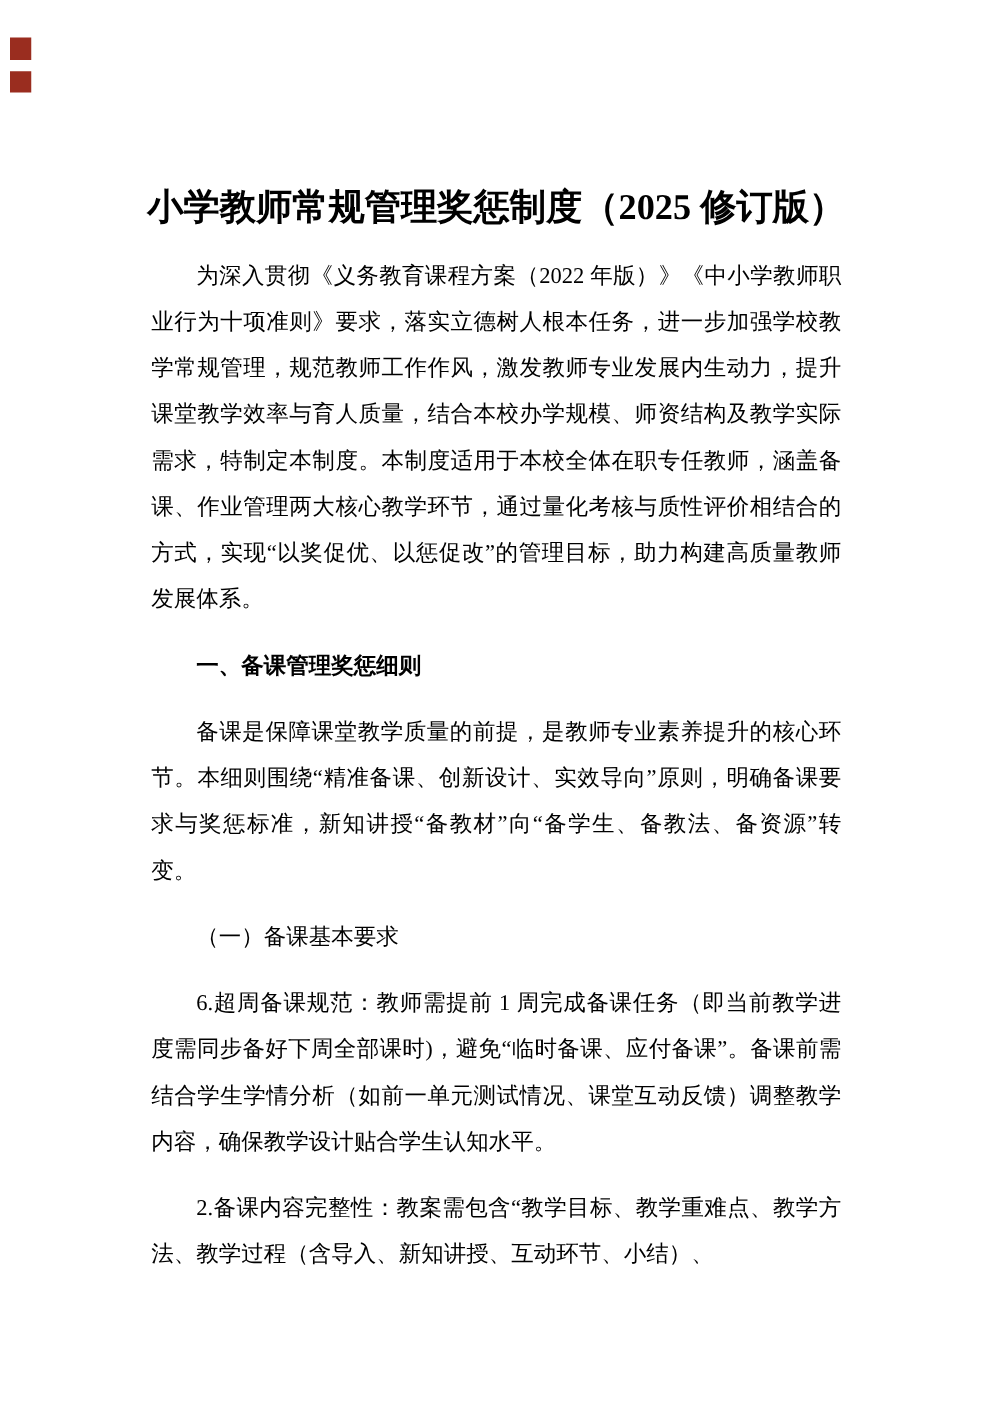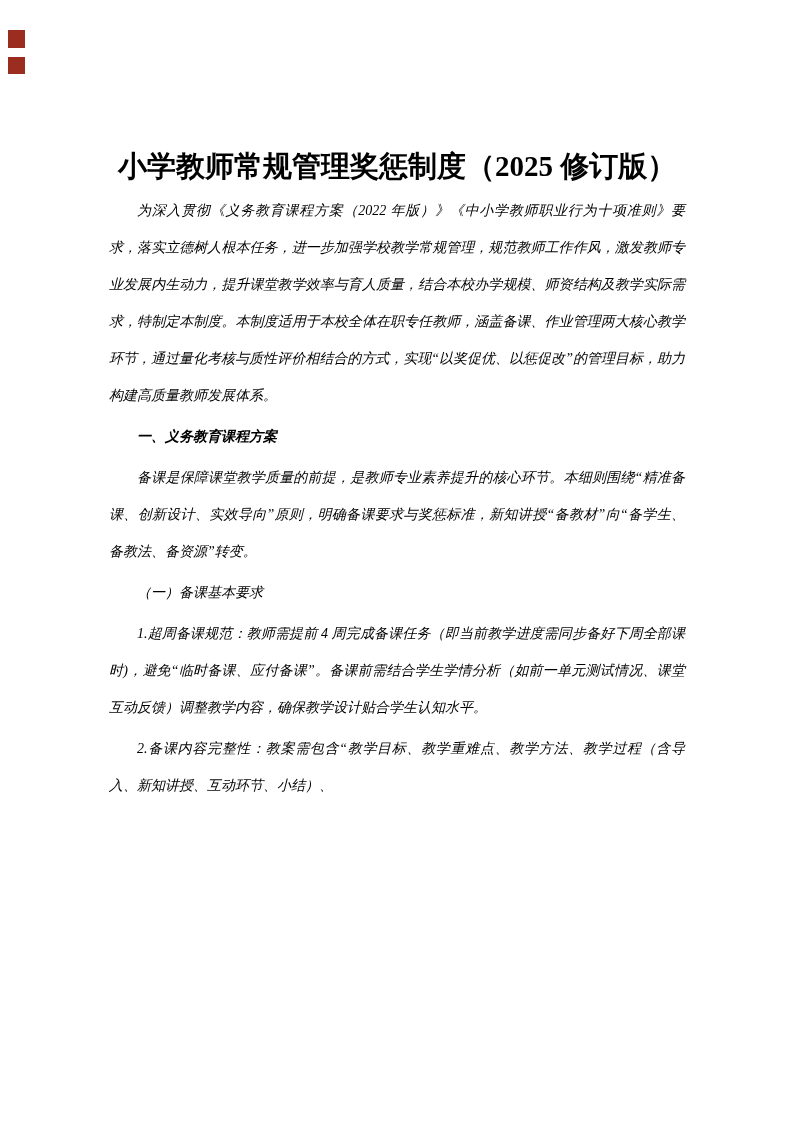--- a/index.html
+++ b/index.html
@@ -41,52 +41,51 @@
     line-height: 30px;
     font-weight: bold;
     text-align: center;
     letter-spacing: 8px;
     text-indent: 8px;
   }
   .doc-body {
     margin-top: 6px;
   }
   .doc-body p {
-    margin: 4px;
-    font-size: 14px;
+    margin: 16px;
+    font-size: 18px;
     line-height: 37px;
     text-align: justify;
     text-indent: 2em;
     word-break: break-all;
-    font-style: italic;
   }
   .doc-body p.bold {
     font-weight: bold;
   }
 </style>
 </head>
 <body>
 
 <div class="page">
 
   <span class="rev-mark m1"></span>
   <span class="rev-mark m2"></span>
 
   <h1 class="doc-title">小学教师常规管理奖惩制度（2025 修订版）</h1>
 
 
   <div class="doc-body">
 
     <p>为深入贯彻《义务教育课程方案（2022 年版）》《中小学教师职业行为十项准则》要求，落实立德树人根本任务，进一步加强学校教学常规管理，规范教师工作作风，激发教师专业发展内生动力，提升课堂教学效率与育人质量，结合本校办学规模、师资结构及教学实际需求，特制定本制度。本制度适用于本校全体在职专任教师，涵盖备课、作业管理两大核心教学环节，通过量化考核与质性评价相结合的方式，实现“以奖促优、以惩促改”的管理目标，助力构建高质量教师发展体系。</p>
 
-    <p class="bold">一、义务教育课程方案</p>
+    <p class="bold">一、备课管理奖惩细则</p>
 
     <p>备课是保障课堂教学质量的前提，是教师专业素养提升的核心环节。本细则围绕“精准备课、创新设计、实效导向”原则，明确备课要求与奖惩标准，新知讲授“备教材”向“备学生、备教法、备资源”转变。</p>
 
     <p>（一）备课基本要求</p>
 
-    <p>1.超周备课规范：教师需提前 4 周完成备课任务（即当前教学进度需同步备好下周全部课时)，避免“临时备课、应付备课”。备课前需结合学生学情分析（如前一单元测试情况、课堂互动反馈）调整教学内容，确保教学设计贴合学生认知水平。</p>
+    <p>6.超周备课规范：教师需提前 1 周完成备课任务（即当前教学进度需同步备好下周全部课时)，避免“临时备课、应付备课”。备课前需结合学生学情分析（如前一单元测试情况、课堂互动反馈）调整教学内容，确保教学设计贴合学生认知水平。</p>
 
     <p>2.备课内容完整性：教案需包含“教学目标、教学重难点、教学方法、教学过程（含导入、新知讲授、互动环节、小结）、</p>
 
   </div>
 
 </div>
 
 </body></html>

